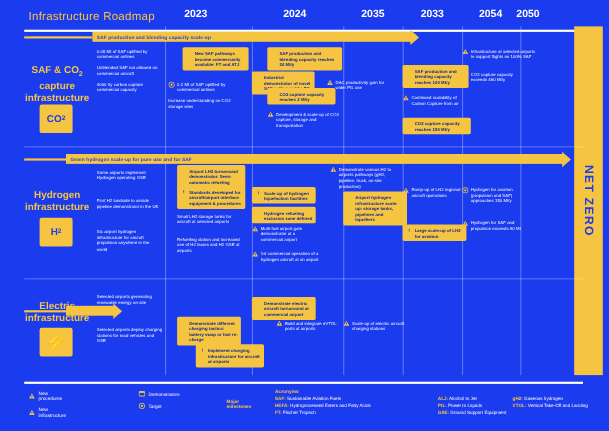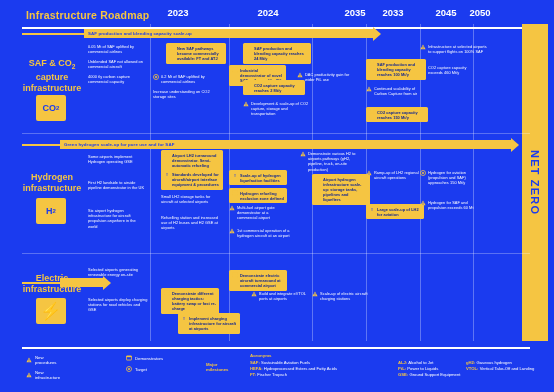--- a/index.html
+++ b/index.html
@@ -8,21 +8,21 @@
     background: #1B3BEF;
     font-family: "Liberation Sans", sans-serif;
     overflow: hidden;
     position: relative;
   }
   .canvas { position: absolute; inset: 0; }
 
   
   .title {
     position: absolute; left: 26px; top: 9px;
-    font-size: 10.5px; font-weight: bold; color: #F5C542;
+    font-size: 10.5px; font-weight: normal; color: #F5C542;
     letter-spacing: .2px;
   }
   .years { position: absolute; left: 0; top: 7px; width: 531px; height: 16px; }
   .year {
     position: absolute; top: 0;
     font-size: 9.5px; font-weight: bold; color: #FFFFFF;
     transform: translateX(-50%);
   }
   
   .vline {
@@ -136,23 +136,23 @@
 </style>
 </head>
 <body>
 
 <div class="canvas">
 
   <div class="title">Infrastructure Roadmap</div>
   <div class="years">
       <div class="year" style="left: 178px;">2023</div>
       <div class="year" style="left: 268px;">2024</div>
-      <div class="year" style="left: 355px; text-align: center;">2035</div>
+      <div class="year" style="left: 339px; text-align: center;">2035</div>
       <div class="year" style="left: 393px;">2033</div>
-      <div class="year" style="left: 446px;">2045</div>
+      <div class="year" style="left: 446px;">2054</div>
       <div class="year" style="left: 480px;">2050</div>
     </div>
 
   <div class="toprule"></div>
 
   <div class="vline" style="left:150px"></div>
   <div class="vline" style="left:229px"></div>
   <div class="vline" style="left:312px"></div>
   <div class="vline" style="left:366px"></div>
   <div class="vline" style="left:420px"></div>

